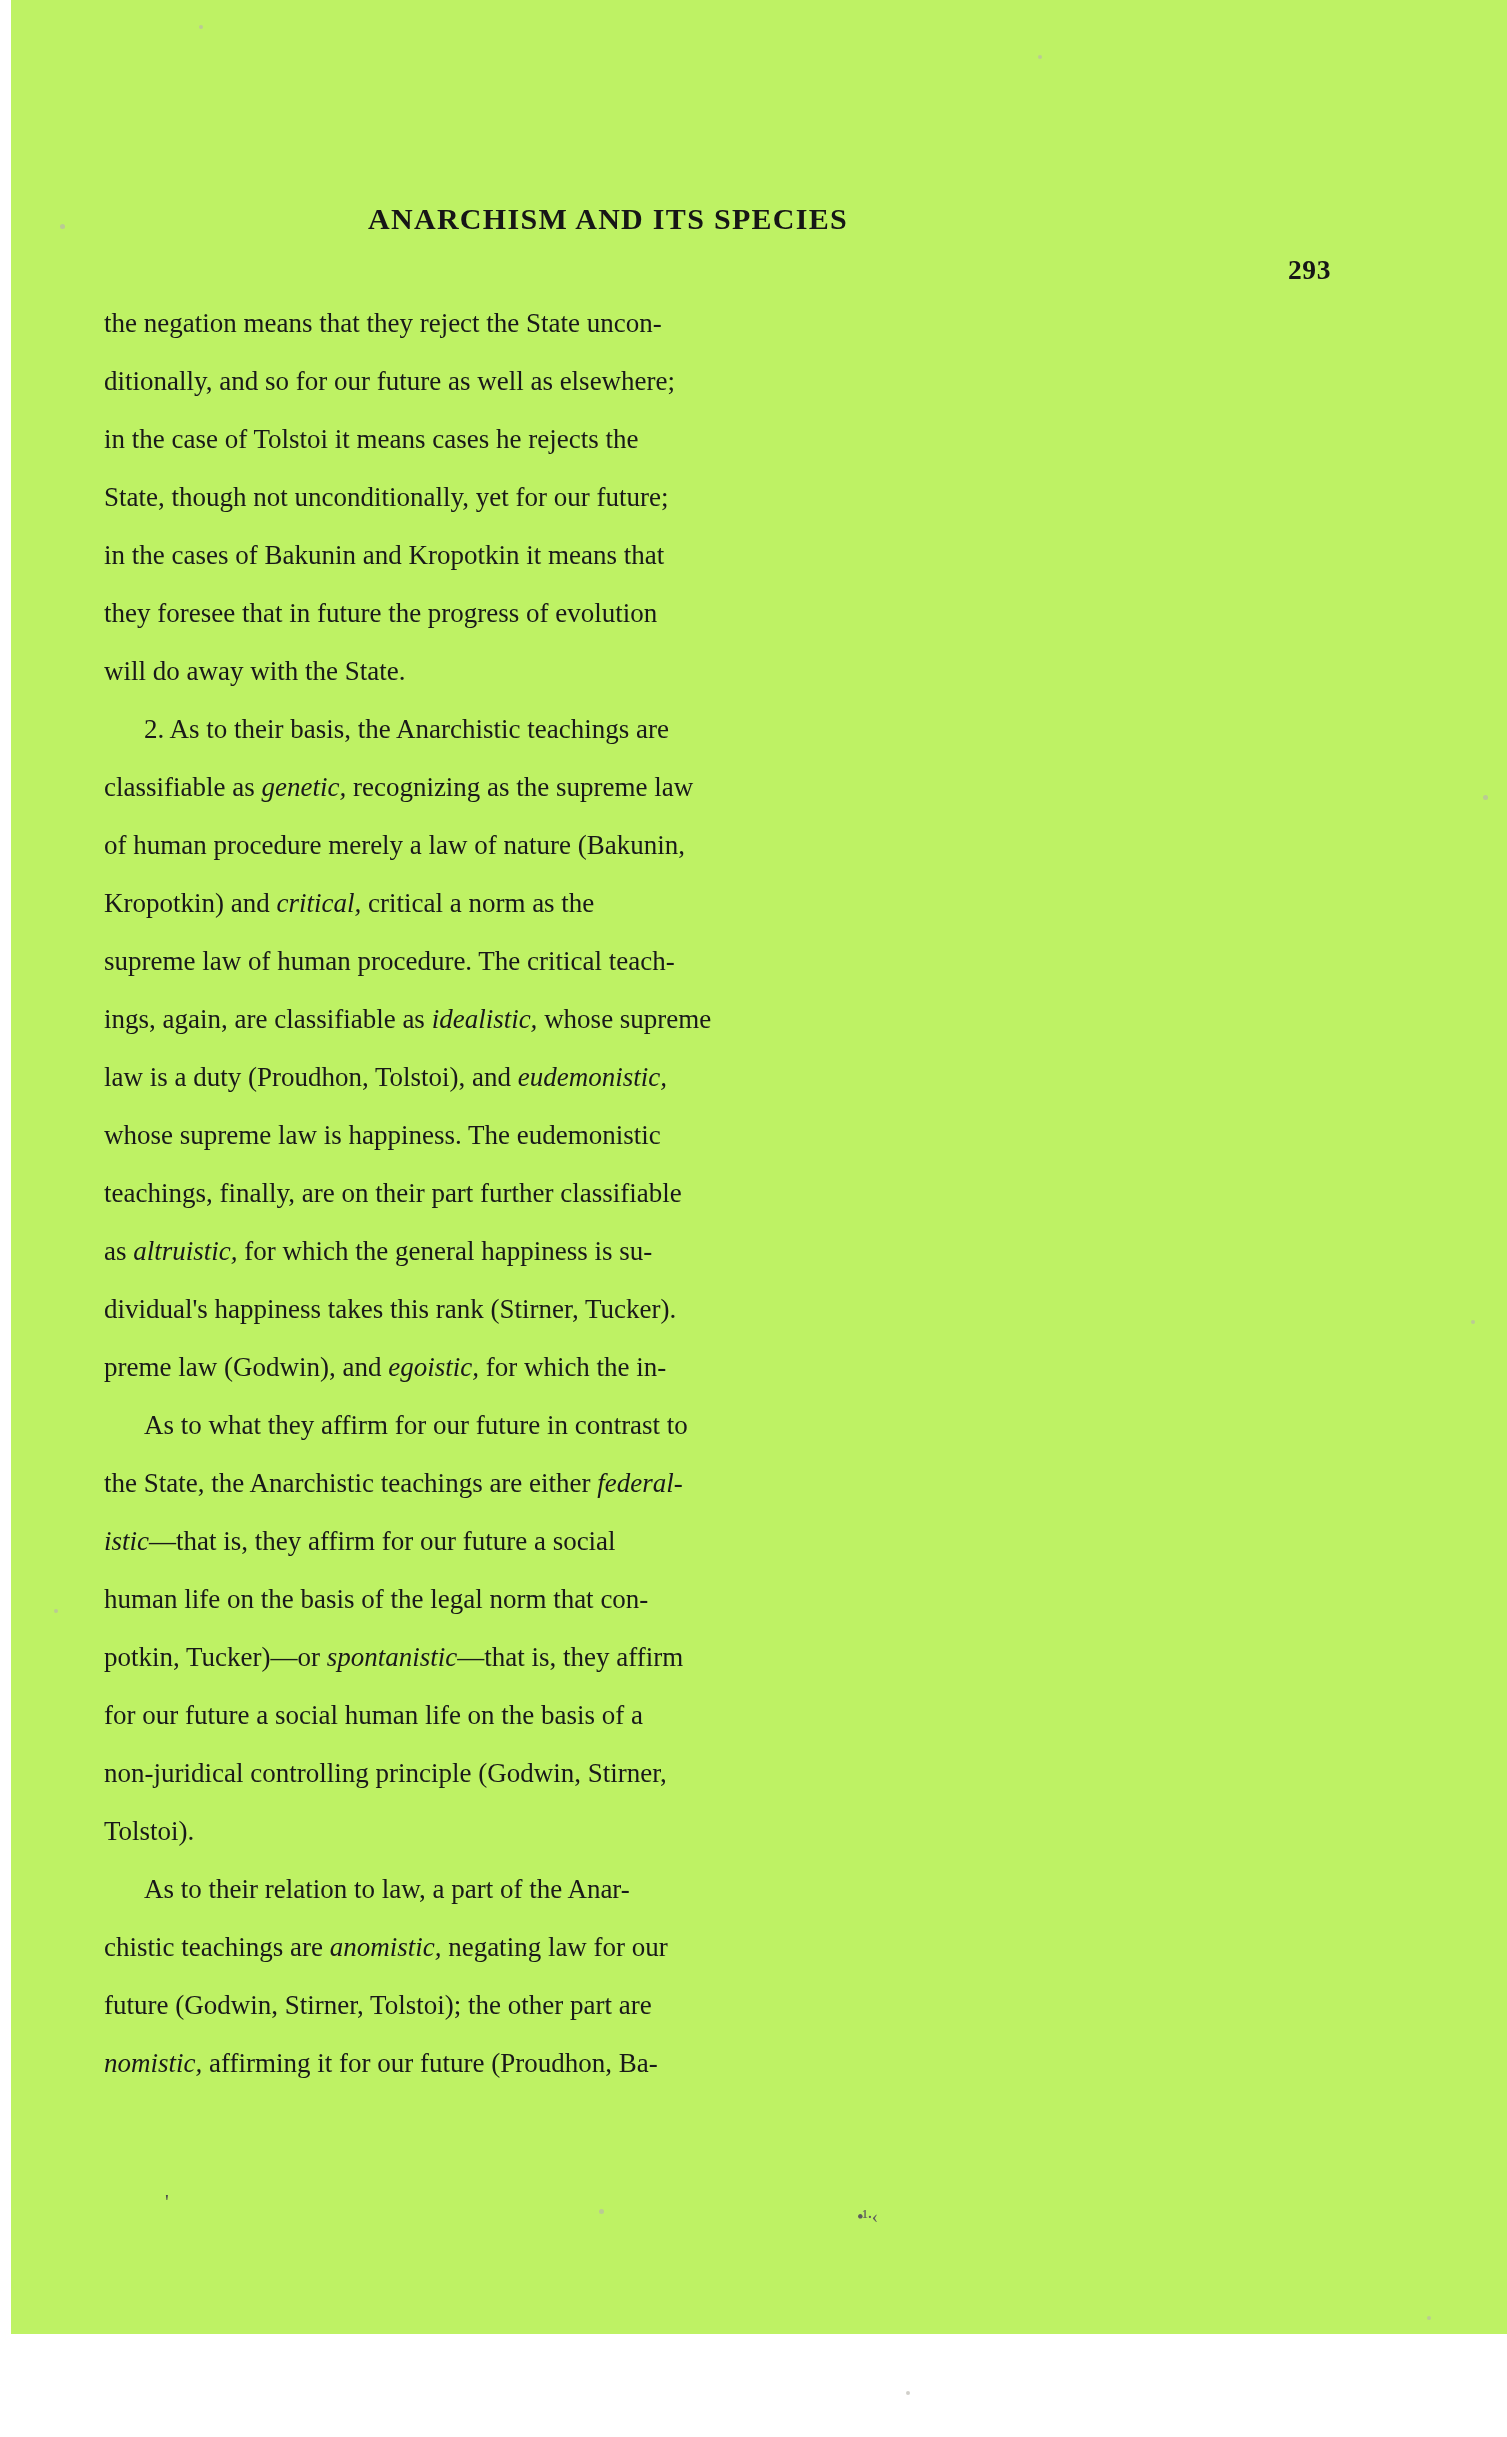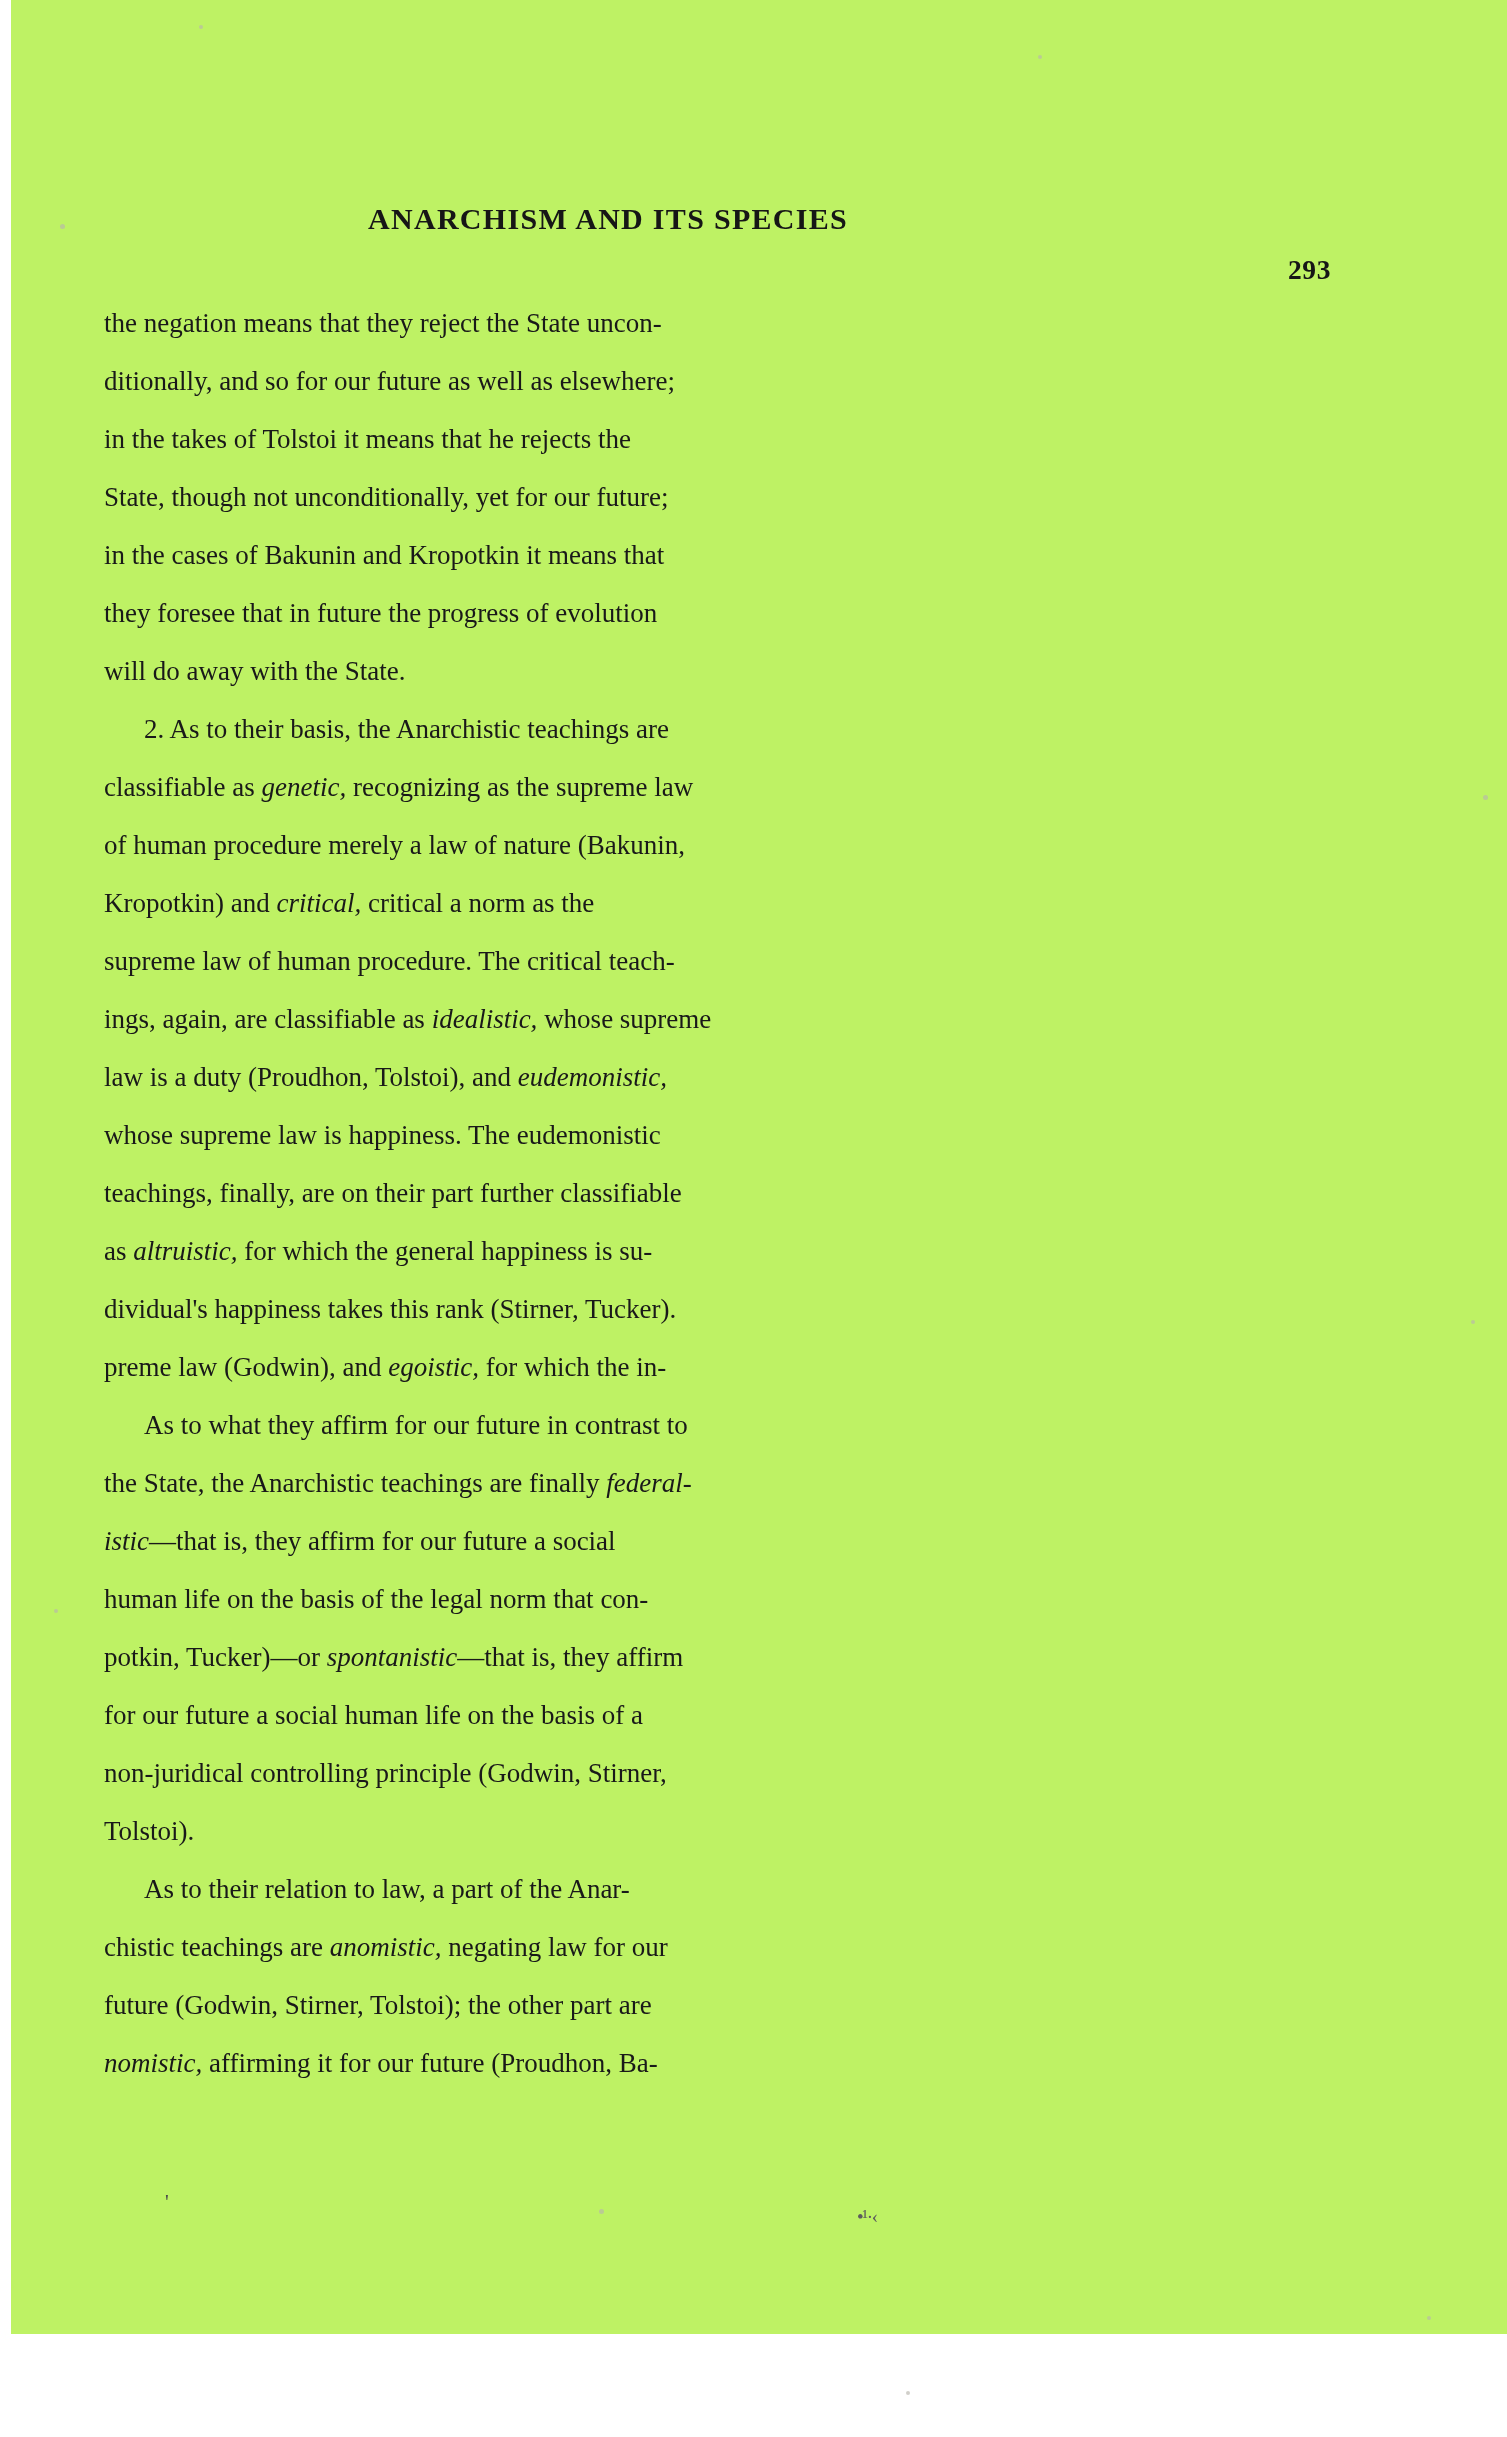--- a/index.html
+++ b/index.html
@@ -98,39 +98,39 @@
 <div class="page">
 
   <div class="running-head">
     <div class="rh-title">ANARCHISM AND ITS SPECIES</div>
     <div class="rh-folio">293</div>
   </div>
 
   <div class="body-col">
       <div class="tline"><span>the negation means that they reject the State uncon-</span></div>
       <div class="tline"><span>ditionally, and so for our future as well as elsewhere;</span></div>
-      <div class="tline"><span>in the takes of Tolstoi it means that he rejects the</span></div>
+      <div class="tline"><span>in the case of Tolstoi it means cases he rejects the</span></div>
       <div class="tline"><span>State, though not unconditionally, yet for our future;</span></div>
       <div class="tline"><span>in the cases of Bakunin and Kropotkin it means that</span></div>
       <div class="tline"><span>they foresee that in future the progress of evolution</span></div>
       <div class="tline"><span>will do away with the State.</span></div>
       <div class="tline ind"><span>2.  As to their basis, the Anarchistic teachings are</span></div>
       <div class="tline"><span>classifiable as </span><span class="it">genetic,</span><span> recognizing as the supreme law</span></div>
       <div class="tline"><span>of human procedure merely a law of nature (Bakunin,</span></div>
       <div class="tline"><span>Kropotkin) and </span><span class="it">critical,</span><span> critical a norm as the</span></div>
       <div class="tline"><span>supreme law of human procedure.   The critical teach-</span></div>
       <div class="tline"><span>ings, again, are classifiable as </span><span class="it">idealistic,</span><span> whose supreme</span></div>
       <div class="tline"><span>law is a duty (Proudhon, Tolstoi), and </span><span class="it">eudemonistic,</span></div>
       <div class="tline"><span>whose supreme law is happiness.   The eudemonistic</span></div>
       <div class="tline"><span>teachings, finally, are on their part further classifiable</span></div>
       <div class="tline"><span>as </span><span class="it">altruistic,</span><span> for which the general happiness is su-</span></div>
       <div class="tline"><span>dividual's happiness takes this rank (Stirner, Tucker).</span></div>
       <div class="tline"><span>preme law (Godwin), and </span><span class="it">egoistic,</span><span> for which the in-</span></div>
       <div class="tline ind"><span>As to what they affirm for our future in contrast to</span></div>
-      <div class="tline"><span>the State, the Anarchistic teachings are finally </span><span class="it">federal-</span></div>
+      <div class="tline"><span>the State, the Anarchistic teachings are either </span><span class="it">federal-</span></div>
       <div class="tline"><span class="it">istic</span><span>—that is, they affirm for our future a social</span></div>
       <div class="tline"><span>human life on the basis of the legal norm that con-</span></div>
       <div class="tline"><span>potkin, Tucker)—or </span><span class="it">spontanistic</span><span>—that is, they affirm</span></div>
       <div class="tline"><span>for our future a social human life on the basis of a</span></div>
       <div class="tline"><span>non-juridical controlling principle (Godwin, Stirner,</span></div>
       <div class="tline"><span>Tolstoi).</span></div>
       <div class="tline ind"><span>As to their relation to law, a part of the Anar-</span></div>
       <div class="tline"><span>chistic teachings are </span><span class="it">anomistic,</span><span> negating law for our</span></div>
       <div class="tline"><span>future (Godwin, Stirner, Tolstoi); the other part are</span></div>
       <div class="tline"><span class="it">nomistic,</span><span> affirming it for our future (Proudhon, Ba-</span></div>

